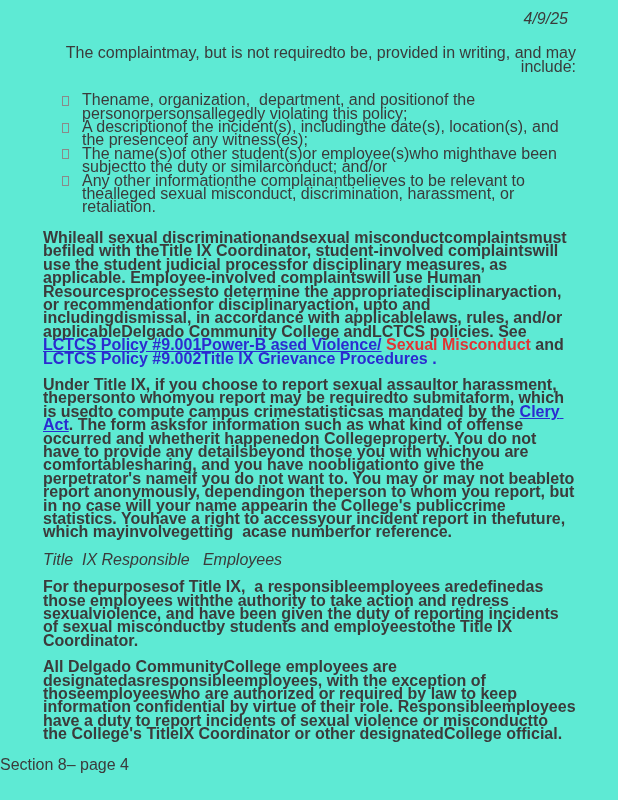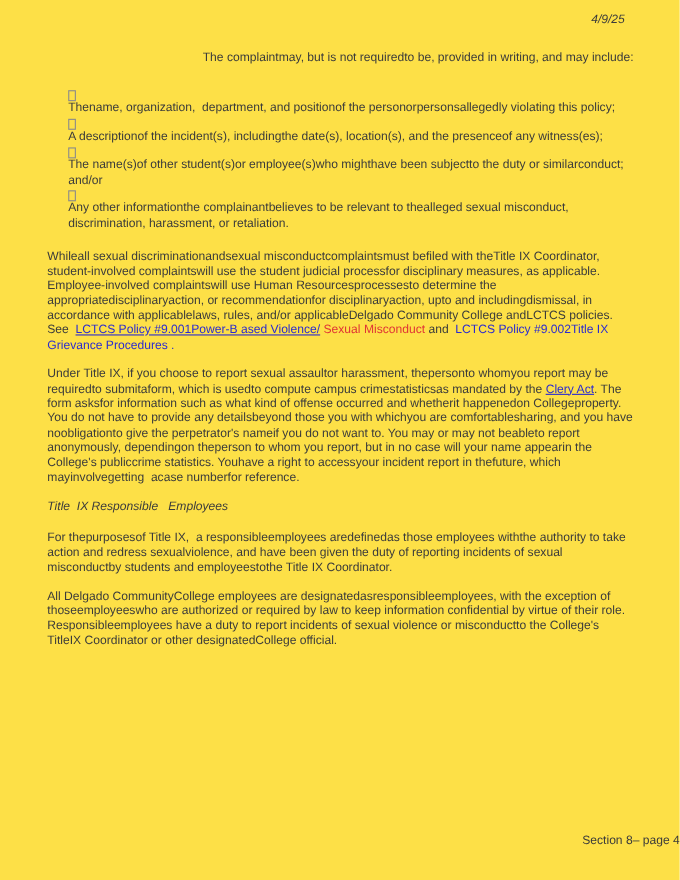--- a/index.html
+++ b/index.html
@@ -1,55 +1,56 @@
 <!DOCTYPE html>
 <html><head>
 <meta charset="utf-8">
 <style>
   html, body { margin: 0; padding: 0; background: #ffffff; }
   .page {
     position: relative;
     width: 618px;
     height: 800px;
-    background: #fde047;
+    background: #5eead4;
     box-sizing: border-box;
     padding: 8px 42px 0 43px;
     font-family: "Liberation Sans", sans-serif;
-    font-size: 11px;
+    font-size: 16px;
     line-height: 13.4px;
     color: #3b3b3b;
     overflow: hidden;
   }
   .date {
     text-align: right;
     font-style: italic;
     margin: 4px 8px 0 0;
   }
   .intro {
     margin: 21px 0 0 0;
     white-space: pre-wrap;
     text-align: right;
   }
   ul.bullets {
     list-style: none;
     margin: 20px 0 17px 0;
     padding: 0 0 0 19px;
   }
-  ul.bullets li { display: flex; margin: 0; flex-direction: column; }
+  ul.bullets li { display: flex; margin: 0; }
   .bullet-box {
     flex: none;
     width: 5px;
     height: 8px;
     border: 1px solid #8a8a8a;
     margin: 2.5px 13px 0 0;
   }
   .bullet-text { flex: 1; white-space: pre-wrap; }
   p.para {
     margin: 0 0 13px 0;
     white-space: pre-wrap;
+    font-weight: bold;
   }
   .heading {
     font-style: italic;
     margin: 14px 0 14px 0;
     white-space: pre-wrap;
   }
   a.lnk {
     color: #2b2bd0;
     text-decoration: underline;
     cursor: pointer;
@@ -63,21 +64,21 @@
     color: #e03535;
     text-decoration: none;
     cursor: pointer;
   }
   .blue-tail { color: #2b2bd0; }
   .footer {
     position: absolute;
     left: 0;
     right: 0;
     bottom: 29px;
-    text-align: right;
+    text-align: left;
   }
 </style>
 </head>
 <body>
 
 <div class="page">
 
   <div class="date">4/9/25</div>
 
   <p class="intro">The complaintmay, but is not requiredto be, provided in writing, and may include:</p>

